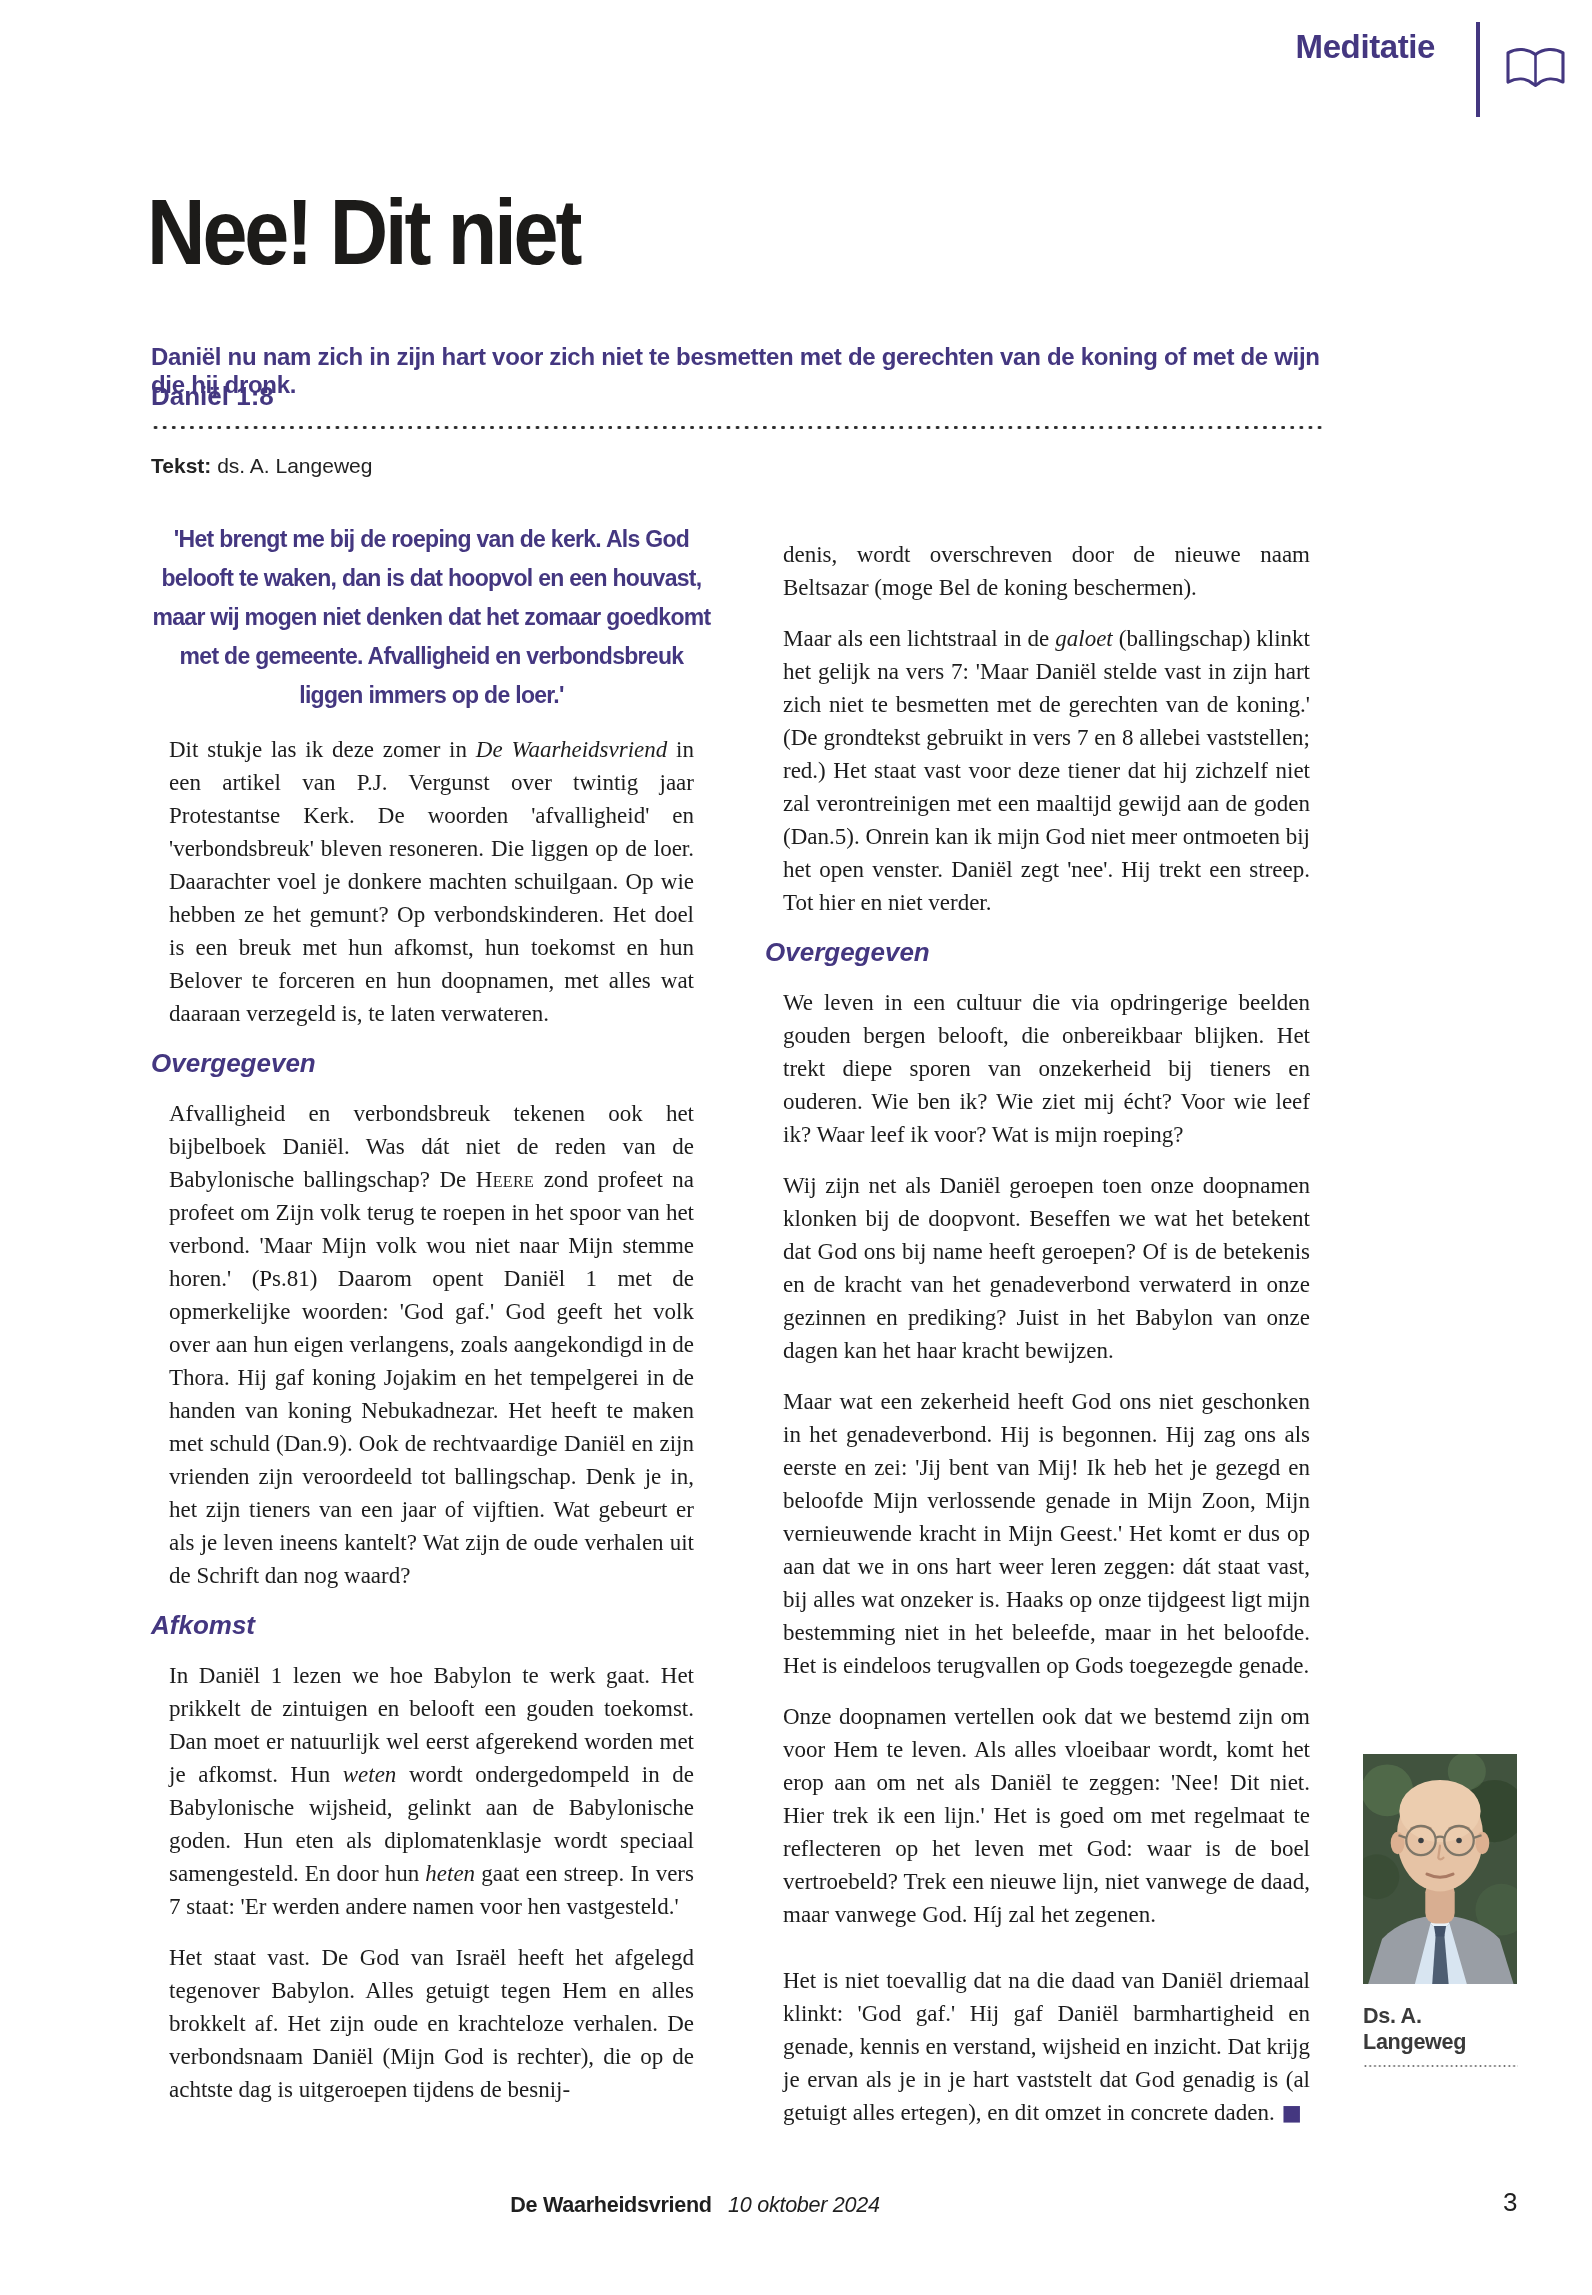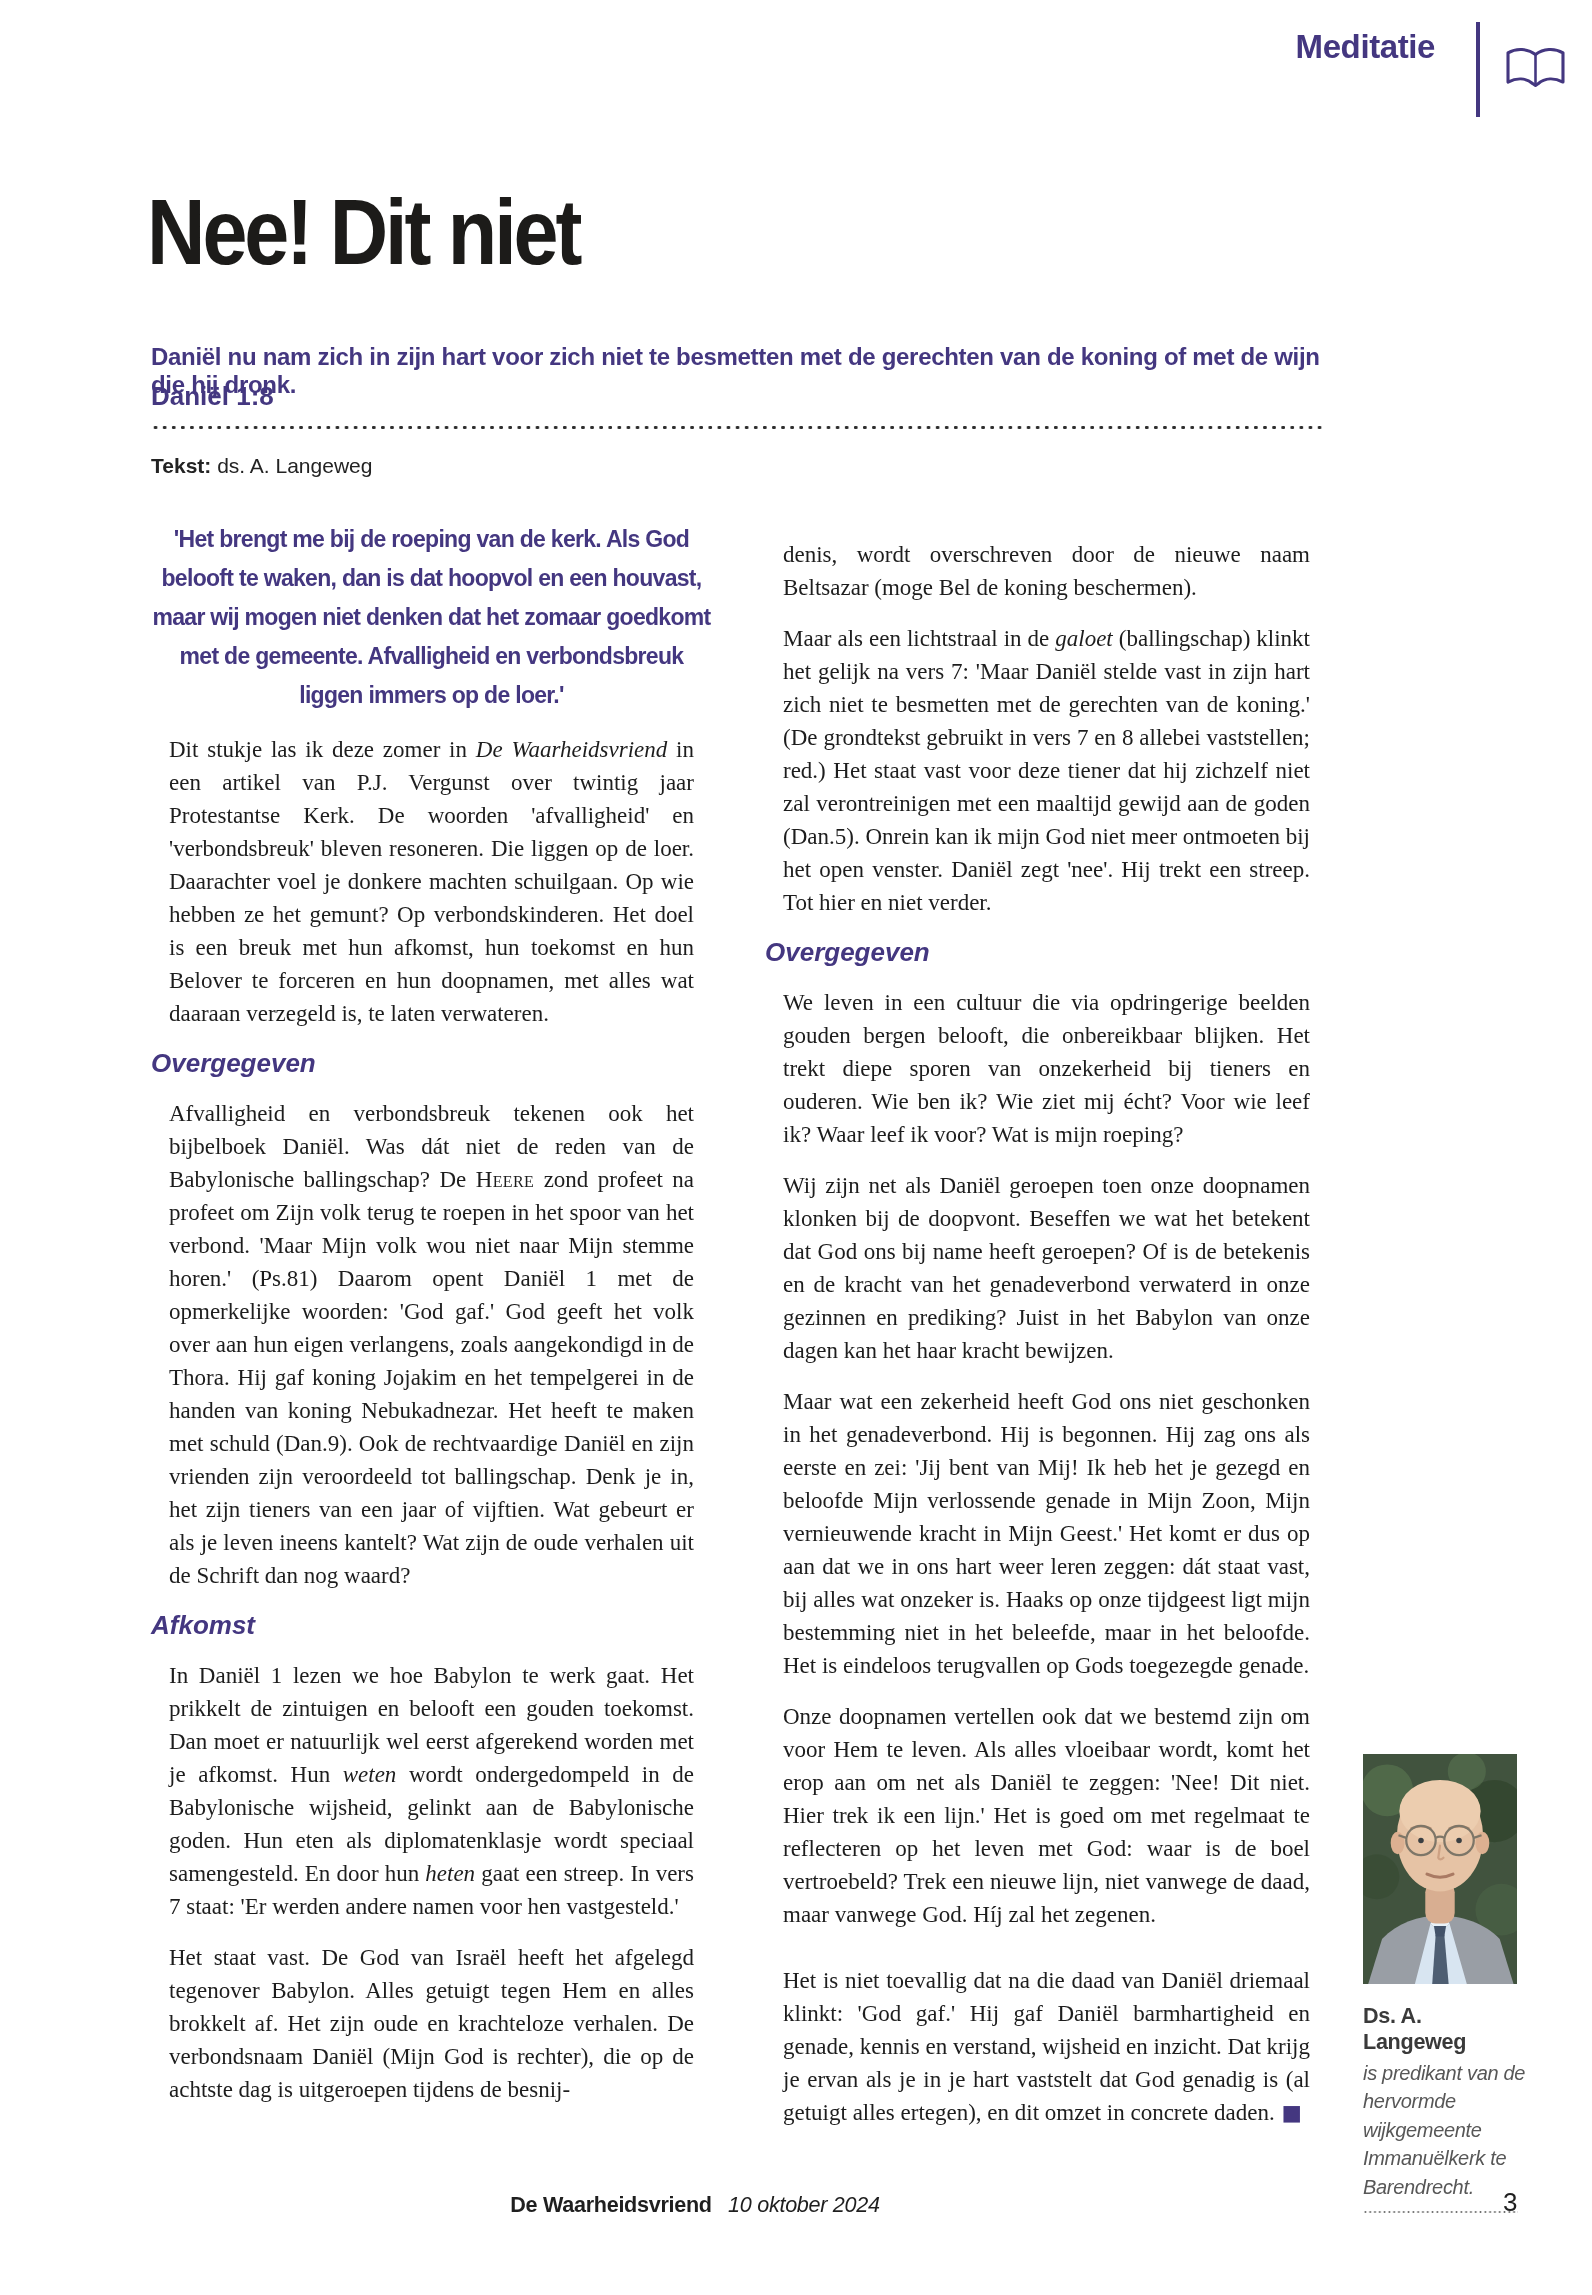--- a/index.html
+++ b/index.html
@@ -140,21 +140,20 @@
       <circle cx="111" cy="100" r="3.2" fill="#3a3f42"></circle>
       <circle cx="67" cy="100" r="17" fill="none" stroke="#7d7668" stroke-width="2.6"></circle>
       <circle cx="111" cy="100" r="17" fill="none" stroke="#7d7668" stroke-width="2.6"></circle>
       <path d="M84 97 Q89 94 94 97" stroke="#7d7668" stroke-width="2.6" fill="none"></path>
       <path d="M50 97 L41 94 M128 97 L137 94" stroke="#7d7668" stroke-width="2.6" fill="none"></path>
       <path d="M89 106 L87 120 Q89 124 93 120" stroke="#cda183" stroke-width="2.6" fill="none" stroke-linecap="round"></path>
       <path d="M74 139 Q89 146 104 139" stroke="#a97a63" stroke-width="3.6" fill="none" stroke-linecap="round"></path>
     </svg>
     <figcaption>
       <div class="cap-name">Ds. A. Langeweg</div>
-      <div class="cap-desc">is predikant van de hervormde wijkgemeente Immanuëlkerk te Barendrecht.</div>
       <div class="cap-rule"></div>
     </figcaption>
   </figure>
 
   <div class="footer">
     <span class="f-mag">De Waarheidsvriend</span>
     <span class="f-date">10 oktober 2024</span>
   </div>
   <div class="page-num">3</div>
 

